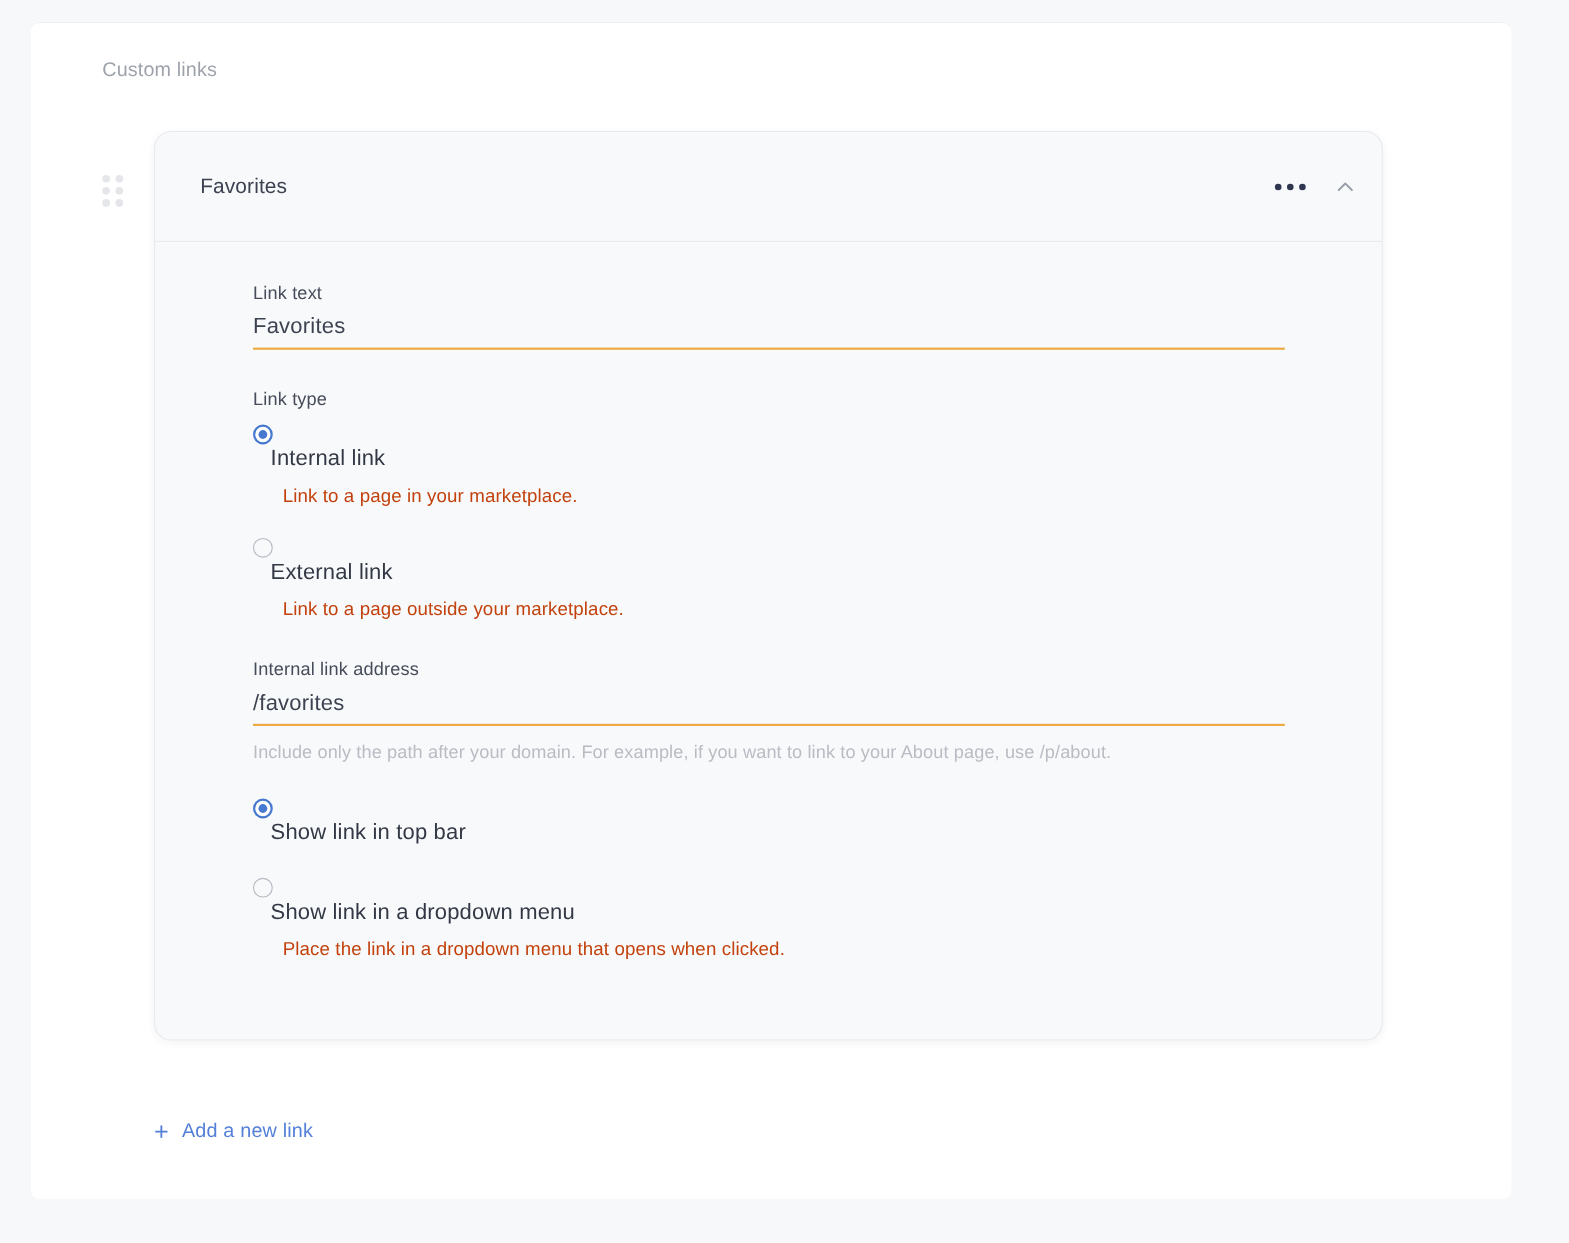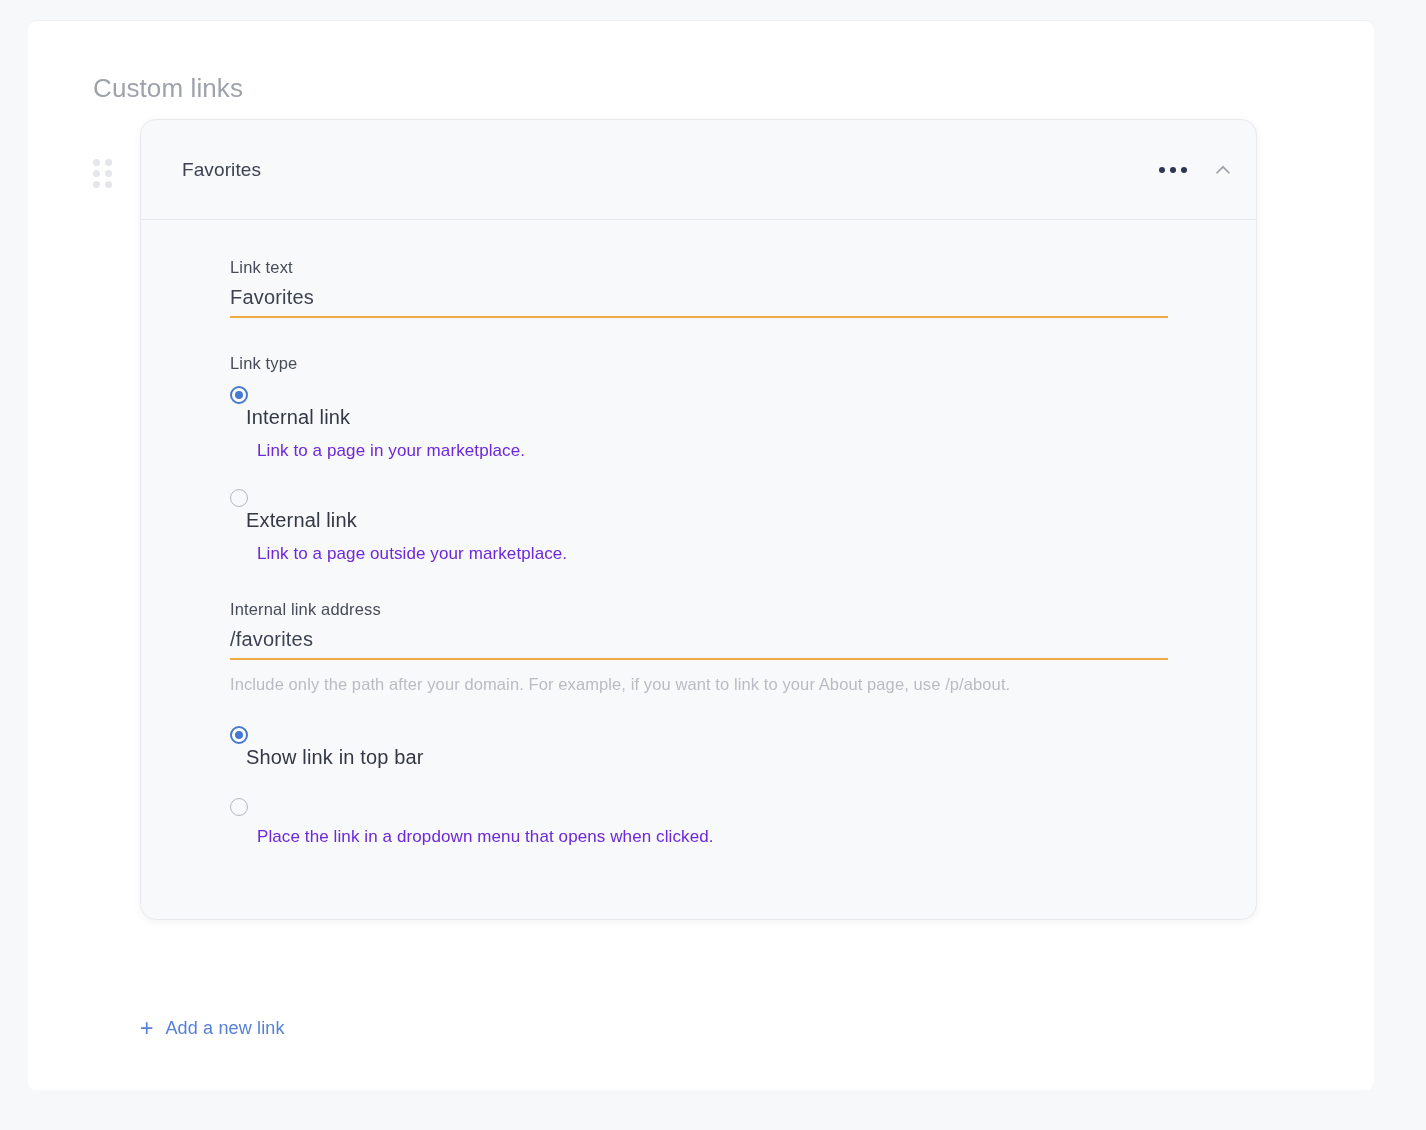--- a/index.html
+++ b/index.html
@@ -25,22 +25,22 @@
     background: #ffffff;
     border-radius: 8px;
     border-top: 1px solid #edeff2;
     box-sizing: border-box;
   }
 
   
   .section-title {
     position: absolute;
     left: 65px;
-    top: 52px;
-    font-size: 26px;
+    top: 32px;
+    font-size: 18px;
     color: #9ea3ab;
     font-weight: 400;
     letter-spacing: 0.1px;
     white-space: nowrap;
   }
 
   
   .drag-handle {
     position: absolute;
     left: 65px;
@@ -194,21 +194,21 @@
   }
   .radio-label {
     font-size: 20px;
     color: #333845;
     letter-spacing: 0.15px;
     margin-left: 16px;
     line-height: 1.3;
   }
   .radio-desc {
     font-size: 17px;
-    color: #6d28d9;
+    color: #c2410c;
     letter-spacing: 0.1px;
     margin: 11px 0 0 27px;
   }
 
   .spacer-36 { height: 36px; }
   .spacer-28 { height: 28px; }
 
   
   .add-link {
     position: absolute;
@@ -314,20 +314,21 @@
         <div class="radio-block">
           <div class="radio-row">
             <span class="radio-mark on"></span>
             <span class="radio-label">Show link in top bar</span>
           </div>
 
           <div style="height:24px"></div>
 
           <div class="radio-row">
             <span class="radio-mark off"></span>
+            <span class="radio-label">Show link in a dropdown menu</span>
           </div>
           <div class="radio-desc">Place the link in a dropdown menu that opens when clicked.</div>
         </div>
       </div>
 
     </div>
   </div>
 
   <div class="add-link">
     <span class="plus-icon">+</span>

